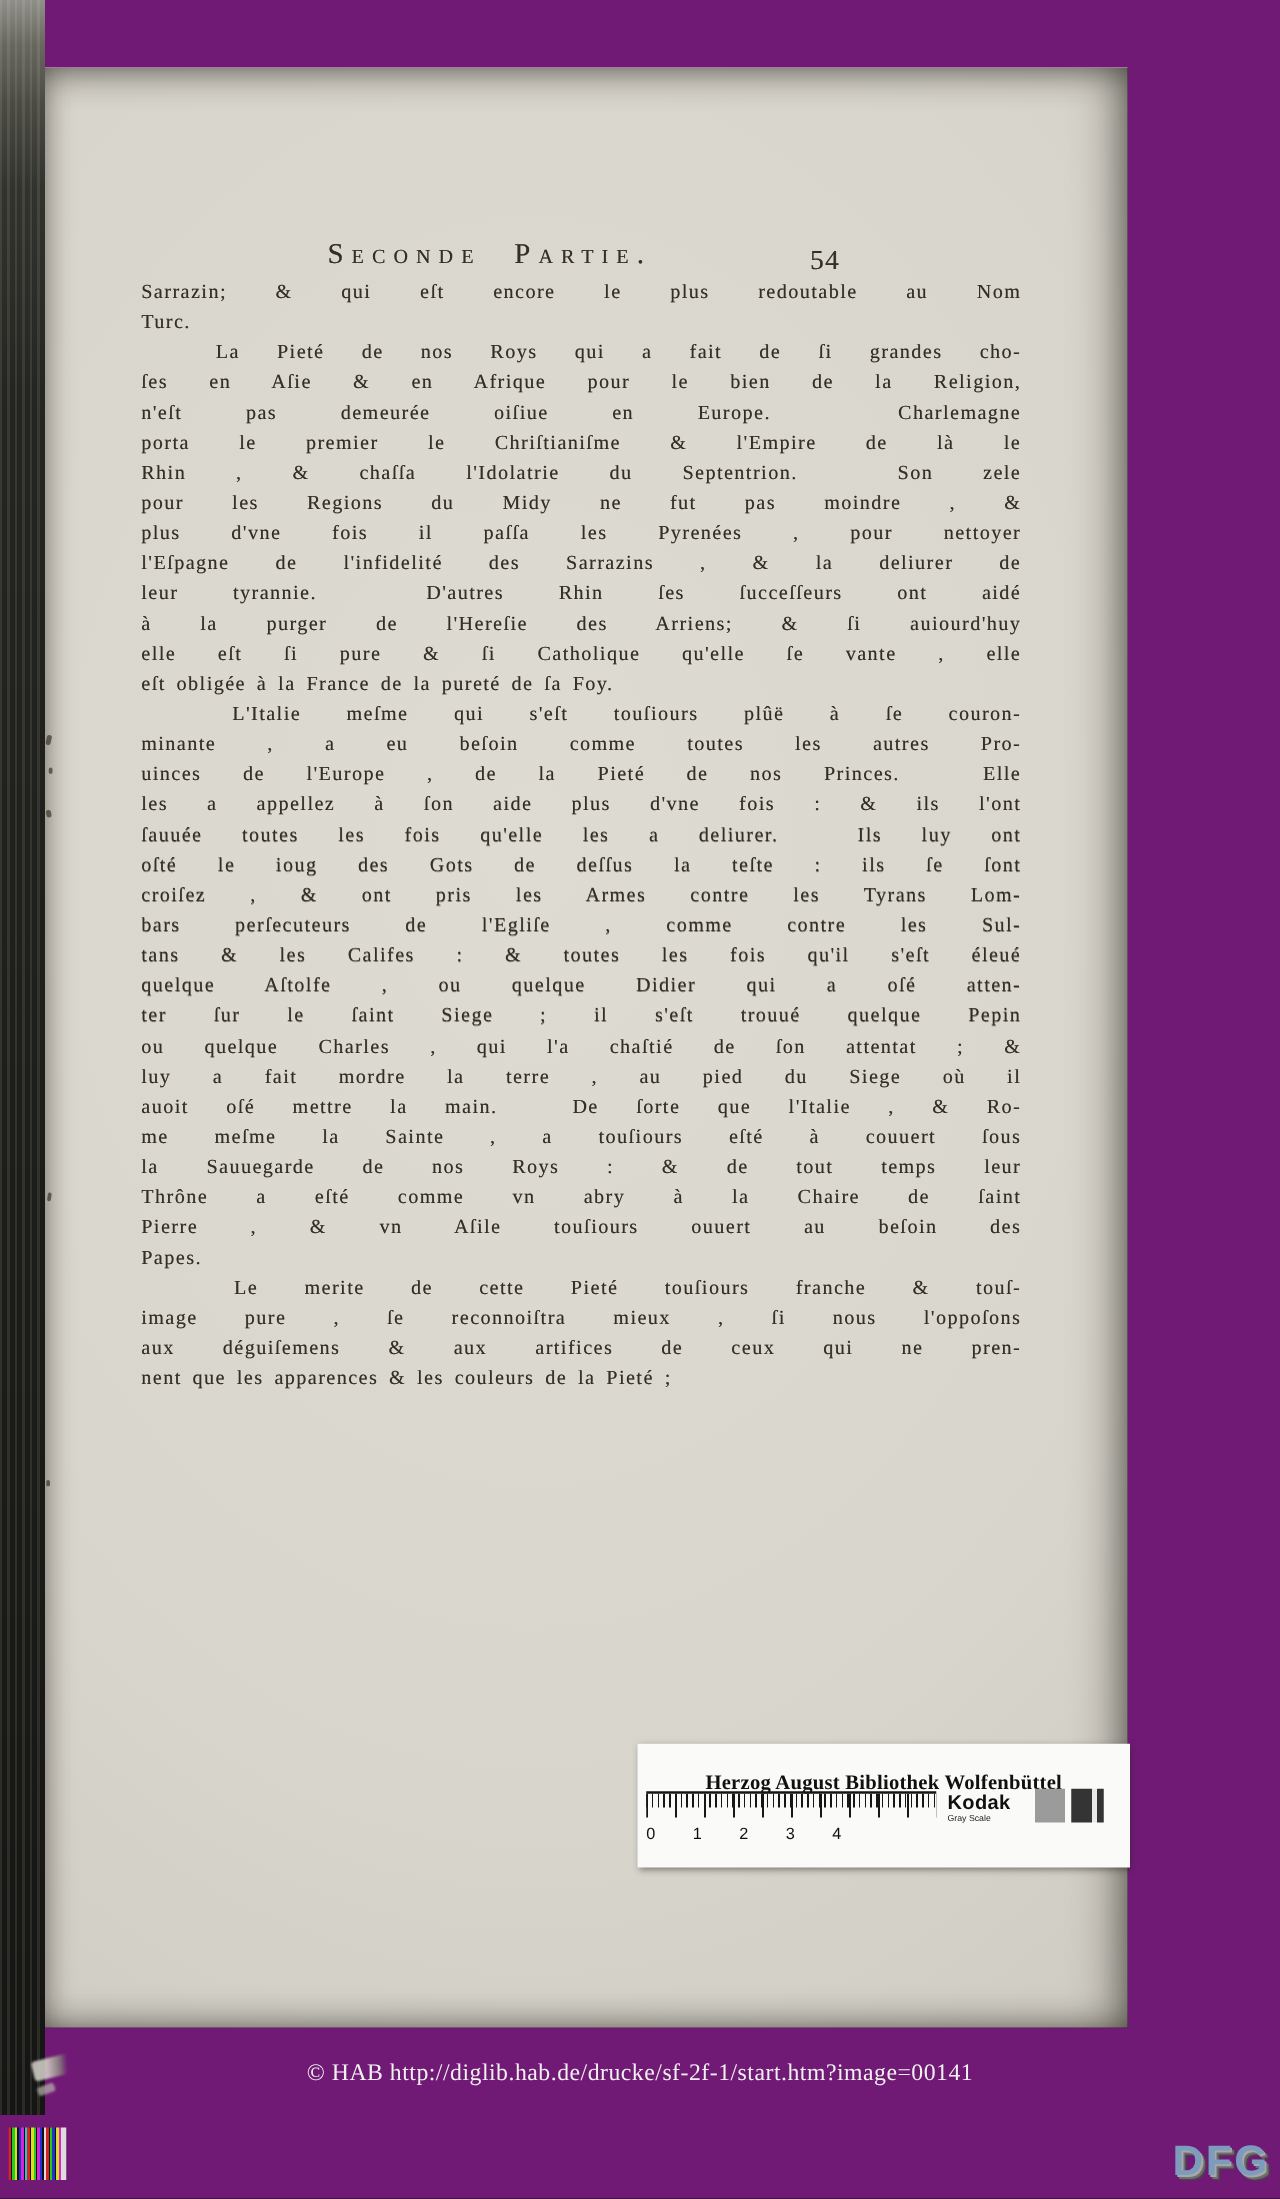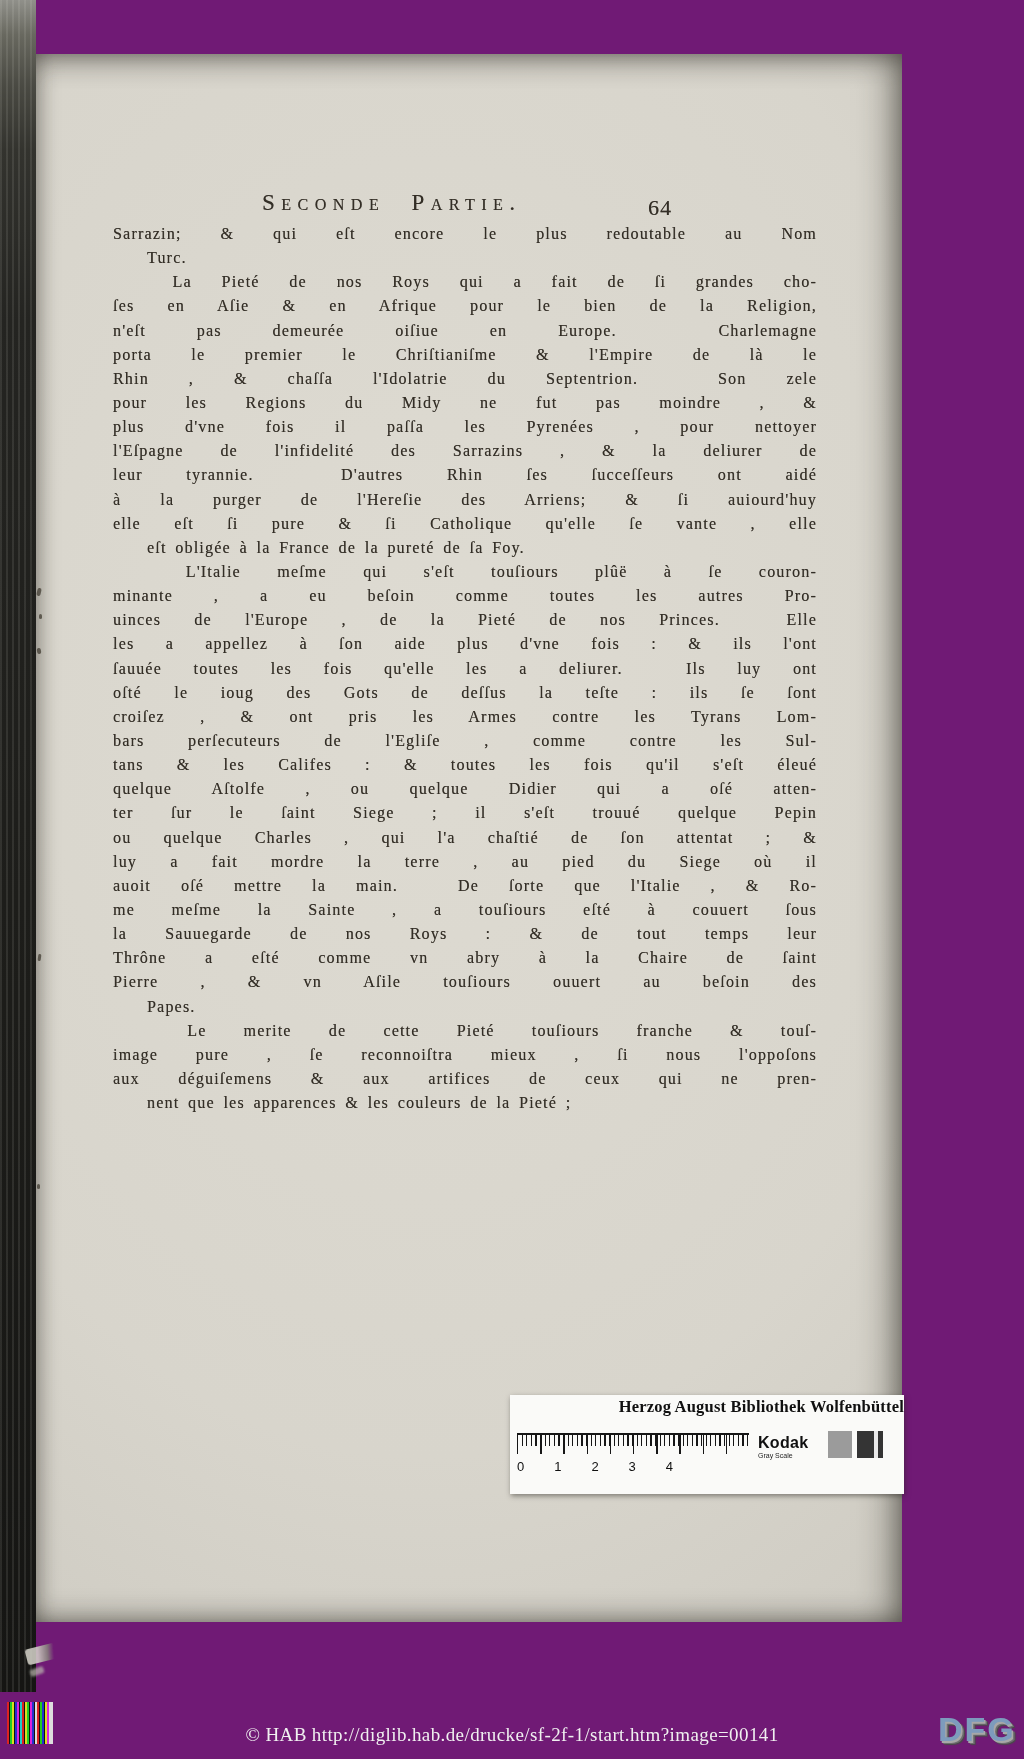--- a/index.html
+++ b/index.html
@@ -50,37 +50,37 @@
 
   
   .text-block { position:absolute; left:77px; top:168px; width:704px; }
   .line {
     font-size:16px; line-height:24.15px; height:24.15px; overflow:hidden;
     color:#332e26; white-space:pre-wrap;
     letter-spacing:1.2px; word-spacing:3.5px;
     text-align:justify; text-align-last:justify;
     text-shadow:0.2px 0.2px 0.5px rgba(48,42,34,0.55);
   }
-  .line.nj { text-align-last:left;margin-left:34px; }
+  .line.nj { text-align-last:left; }
 
   
   .speck { position:absolute; background:#48433a; opacity:.8; border-radius:2px; }
   .speck.s1 { left:1px; top:534px; width:4px; height:8px; transform:rotate(12deg); }
   .speck.s2 { left:3px; top:560px; width:3px; height:5px; }
   .speck.s3 { left:1px; top:594px; width:4px; height:6px; transform:rotate(-10deg); }
   .speck.s4 { left:2px; top:900px; width:3px; height:7px; transform:rotate(8deg); }
   .speck.s5 { left:1px; top:1130px; width:3px; height:5px; }
 
   
   .cal-card {
     position:absolute; left:474px; top:1341px; width:394px; height:99px;
     background:#fafaf8; box-shadow:1px 2px 5px rgba(40,38,32,0.5);
   }
   .cal-title {
-    margin-top:2px; text-align:right;
+    margin-top:21px; text-align:center;
     font-family:"Liberation Serif","DejaVu Serif",serif;
     font-weight:bold; font-size:16.5px; color:#101010; letter-spacing:0.2px;
   }
   .cal-ruler {
     position:absolute; left:7px; top:38px; width:232px; height:22px;
     border-top:2.5px solid #161616;
     background:
       repeating-linear-gradient(90deg,#161616 0 1.4px, transparent 1.4px 23.2px) top left / 100% 19px no-repeat,
       repeating-linear-gradient(90deg,#161616 0 1.2px, transparent 1.2px 4.6px) top left / 100% 11px no-repeat;
   }
@@ -100,21 +100,21 @@
   .color-strip {
     position:absolute; left:7px; top:1702px; width:46px; height:42px;
     background:linear-gradient(90deg,
       #d22 0 2px,#111 2px 3px,#2c2 3px 5px,#dd2 5px 7px,#111 7px 8px,
       #23c 8px 10px,#d2d 10px 12px,#111 12px 13px,#2cc 13px 15px,#d22 15px 17px,
       #111 17px 18px,#dd2 18px 20px,#2c2 20px 22px,#111 22px 23px,#d2d 23px 25px,
       #23c 25px 27px,#111 27px 28px,#ddd 28px 30px,#d22 30px 32px,#111 32px 33px,
       #2c2 33px 35px,#23c 35px 37px,#111 37px 38px,#dd2 38px 40px,#d2d 40px 42px,#ddd 42px 46px);
   }
   .footer-copy {
-    position:absolute; left:0; top:1724px; width:1024px; text-align:center;
+    position:absolute; left:0; top:1648px; width:1024px; text-align:center;
     font-family:"Liberation Serif","DejaVu Serif",serif;
     font-size:19px; line-height:22px; color:#f0f0f0; letter-spacing:0.4px;
   }
   .dfg {
     position:absolute; left:938px; top:1710px;
     font-family:"Liberation Sans","DejaVu Sans",sans-serif;
     font-weight:900; font-size:34px; letter-spacing:2px; color:#7d9bbd;
     text-shadow:1.5px 1.5px 0 #a8a8a8, 3px 3px 0 #6e6e6e, 4px 4px 1px #4a4a4a;
   }
 </style>
@@ -124,21 +124,21 @@
 <div class="stage">
 
   <div class="left-edge"></div>
   <div class="corner-debris"></div>
   <div class="corner-debris2"></div>
 
   <div class="page">
 
     <div class="header-row">
       <span class="header-title">Seconde Partie.</span>
-      <span class="page-number">64</span>
+      <span class="page-number">54</span>
     </div>
 
     <div class="text-block">
         <div class="line">Sarrazin; &amp; qui eſt encore le plus redoutable au Nom</div>
         <div class="line nj">Turc.</div>
         <div class="line">  La Pieté de nos Roys qui a fait de ſi grandes cho-</div>
         <div class="line">ſes en Aſie &amp; en Afrique pour le bien de la Religion,</div>
         <div class="line">n'eſt pas demeurée oiſiue en Europe.  Charlemagne</div>
         <div class="line">porta le premier le Chriſtianiſme &amp; l'Empire de là le</div>
         <div class="line">Rhin , &amp; chaſſa l'Idolatrie du Septentrion.  Son zele</div>

